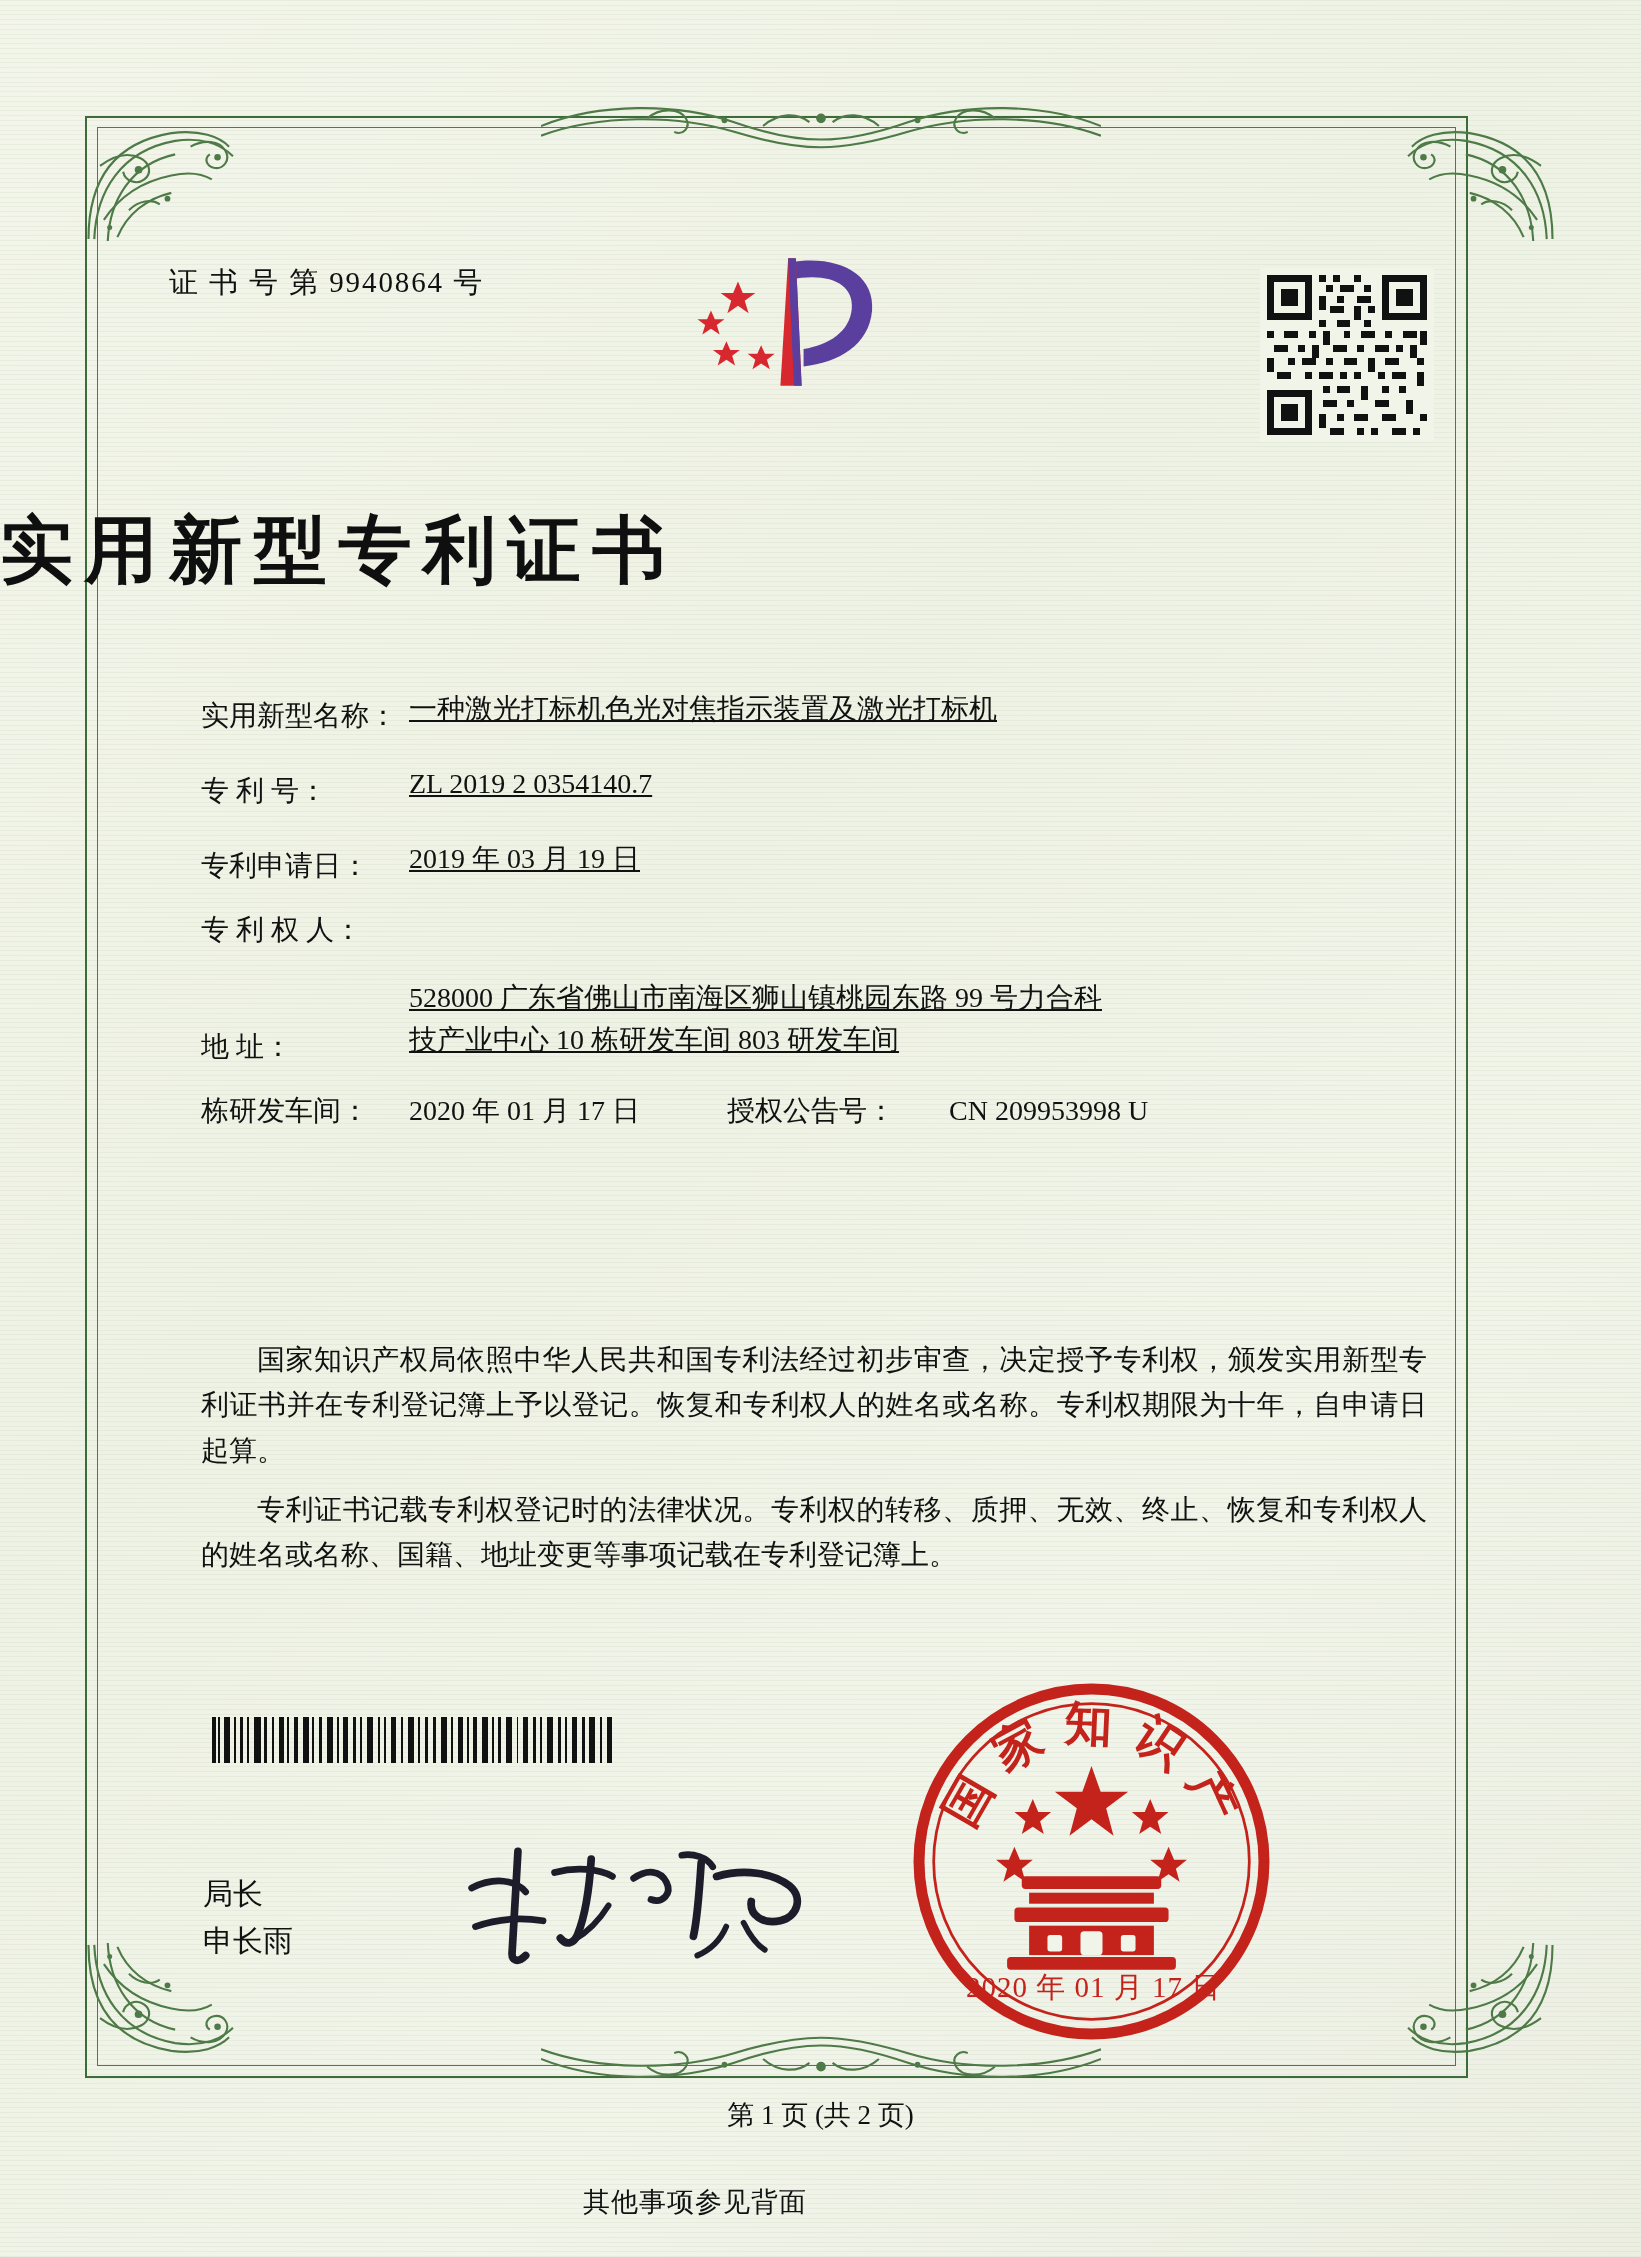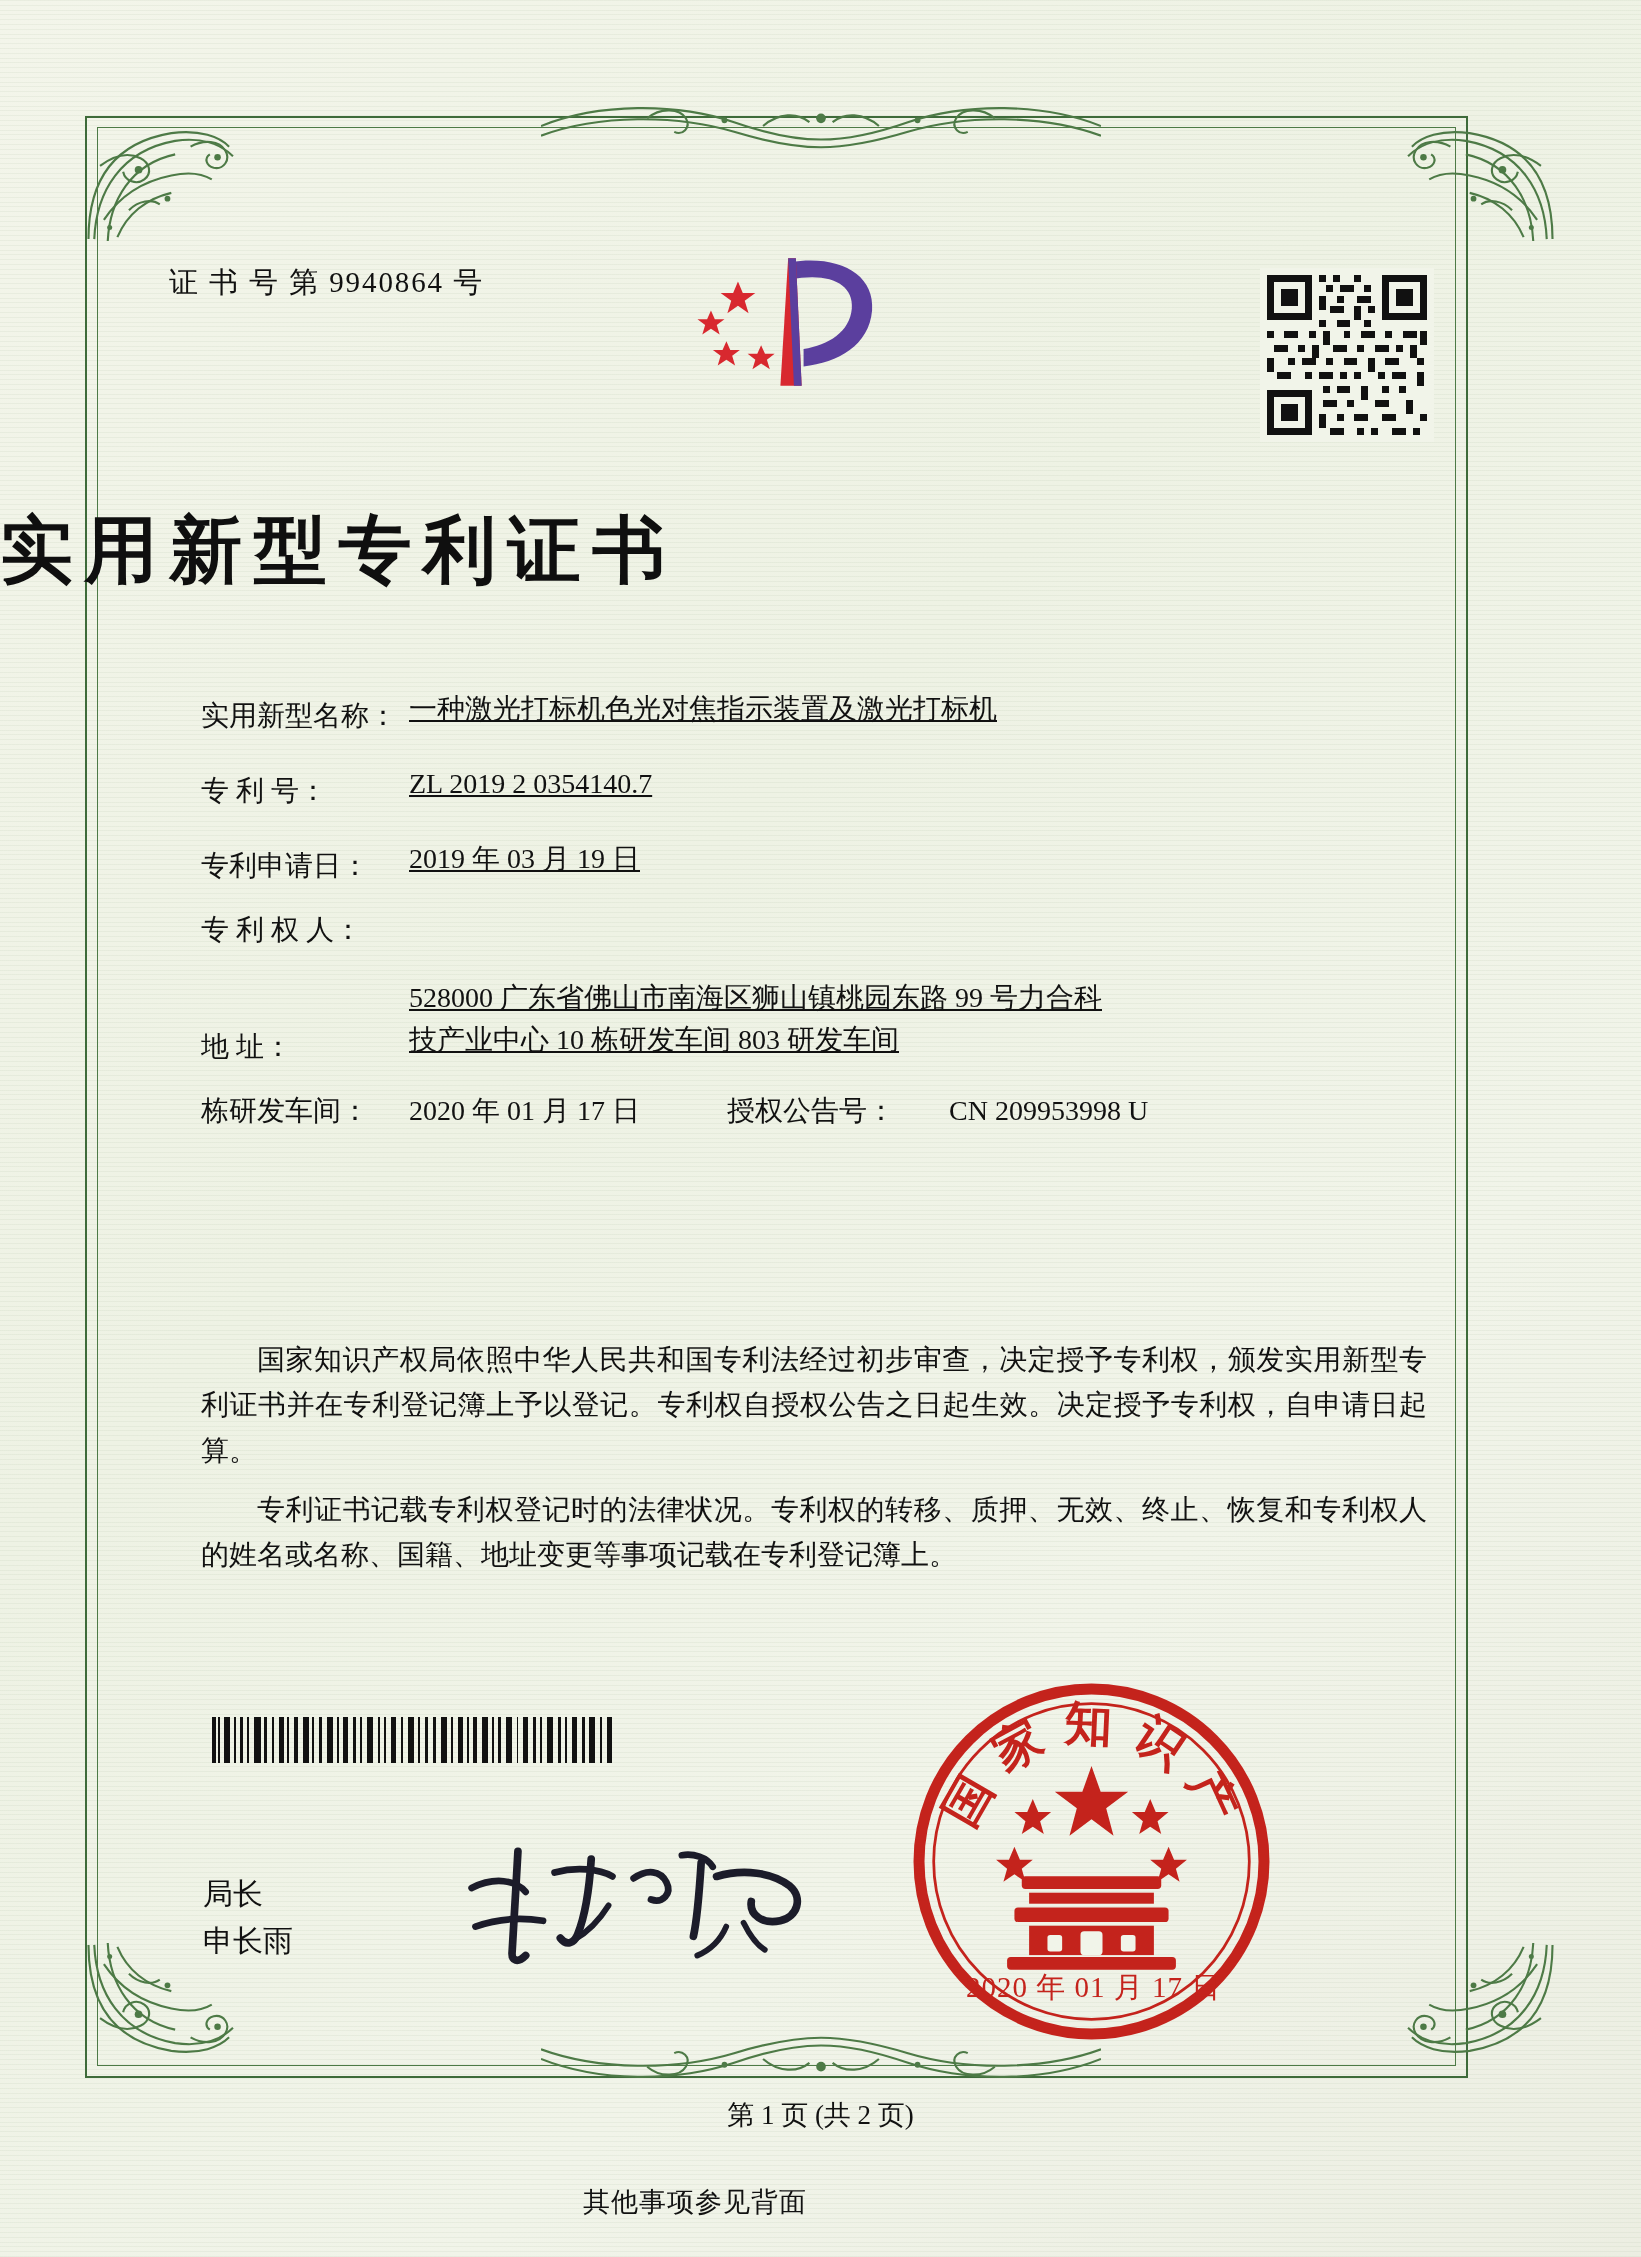--- a/index.html
+++ b/index.html
@@ -478,21 +478,21 @@
     </div>
     <div class="field two-col">
       <div class="lbl">栋研发车间：</div>
       <div class="val2">2020 年 01 月 17 日</div>
       <div class="lbl2">授权公告号：</div>
       <div class="val2">CN 209953998 U</div>
     </div>
   </div>
 
   <div class="body-text">
-    <p>国家知识产权局依照中华人民共和国专利法经过初步审查，决定授予专利权，颁发实用新型专利证书并在专利登记簿上予以登记。专利权自授权公告之日起生效。决定授予专利权，自申请日起算。</p>
+    <p>国家知识产权局依照中华人民共和国专利法经过初步审查，决定授予专利权，颁发实用新型专利证书并在专利登记簿上予以登记。恢复和专利权人的姓名或名称。专利权期限为十年，自申请日起算。</p>
     <p>专利证书记载专利权登记时的法律状况。专利权的转移、质押、无效、终止、恢复和专利权人的姓名或名称、国籍、地址变更等事项记载在专利登记簿上。</p>
   </div>
 
   <div class="barcode">
     <svg viewBox="0 0 420 48" shape-rendering="crispEdges">
       <g fill="#111">
         <rect x="0" y="0" width="4" height="48"></rect>
           <rect x="7" y="0" width="2" height="48"></rect>
         <rect x="13" y="0" width="6" height="48"></rect>
           <rect x="23" y="0" width="2" height="48"></rect>

